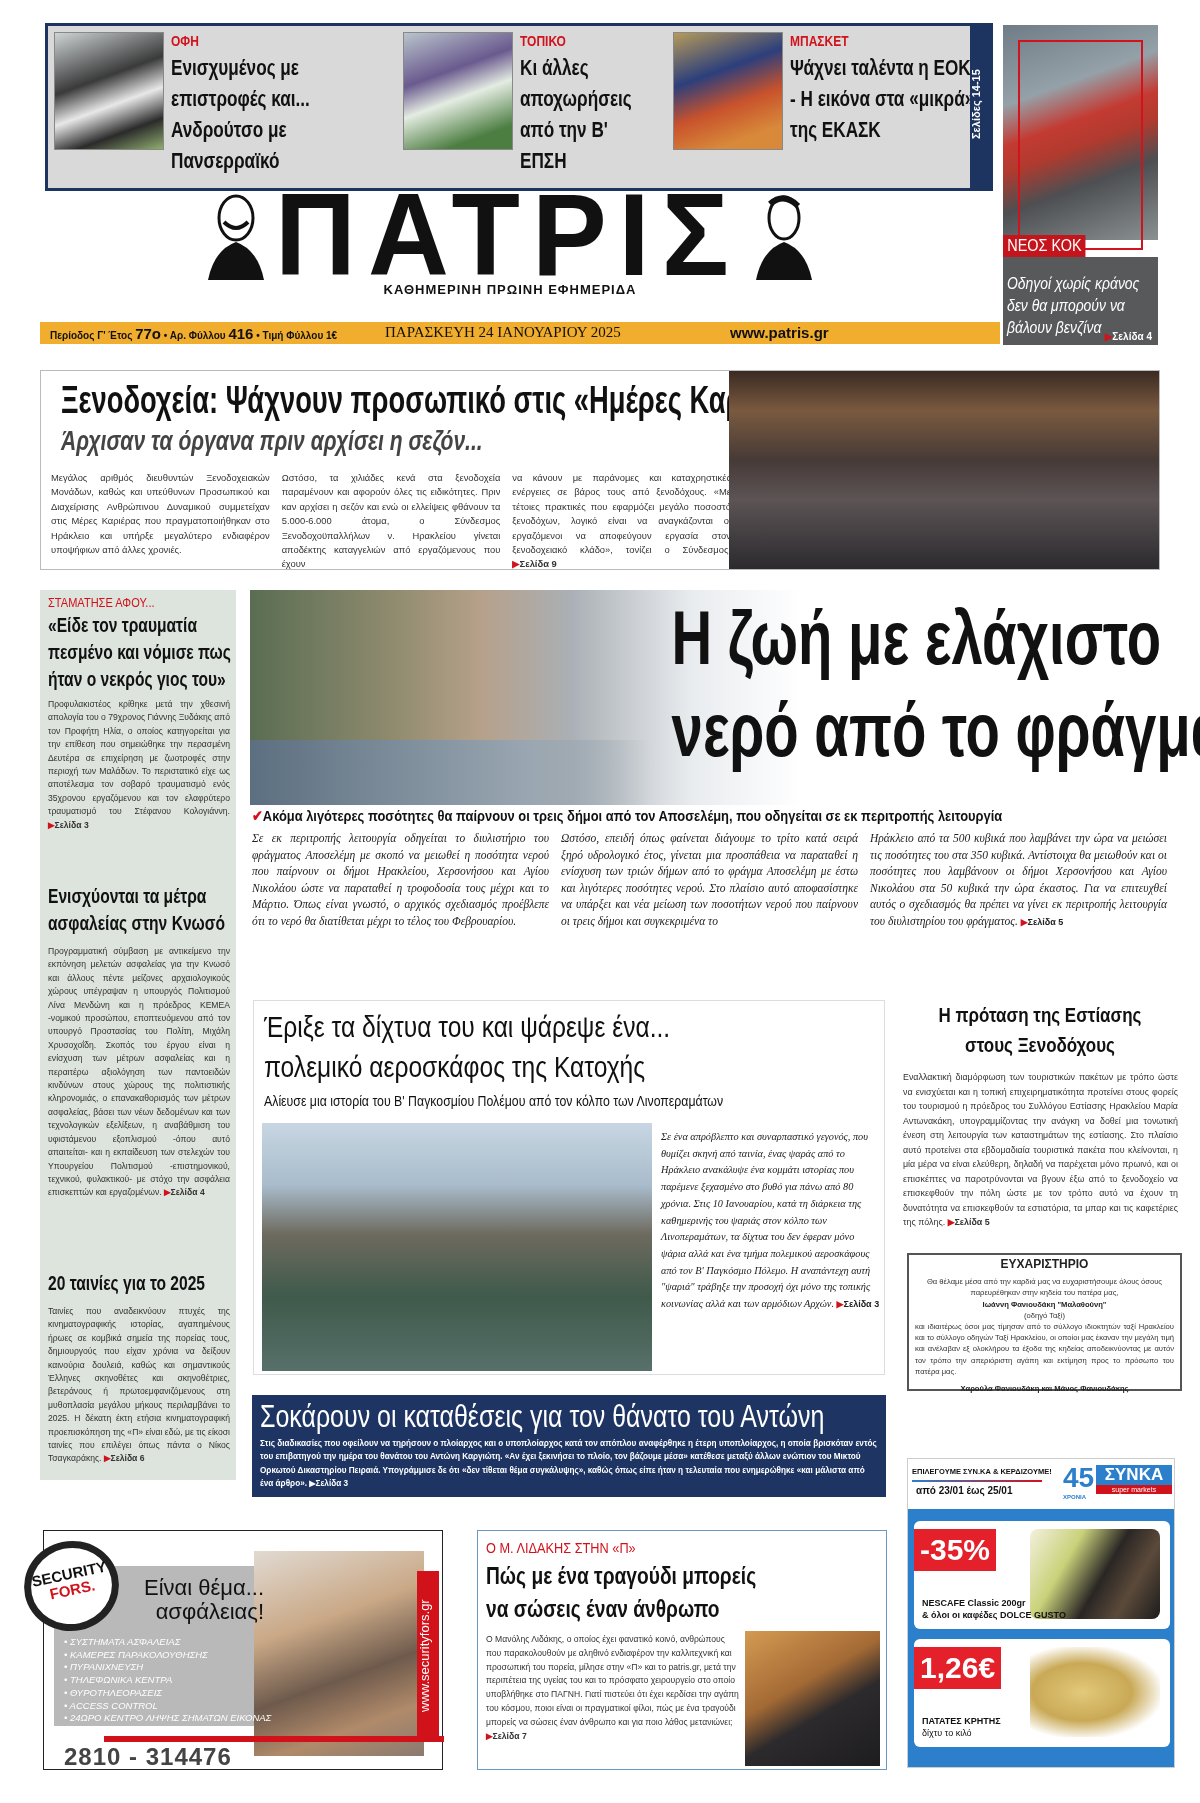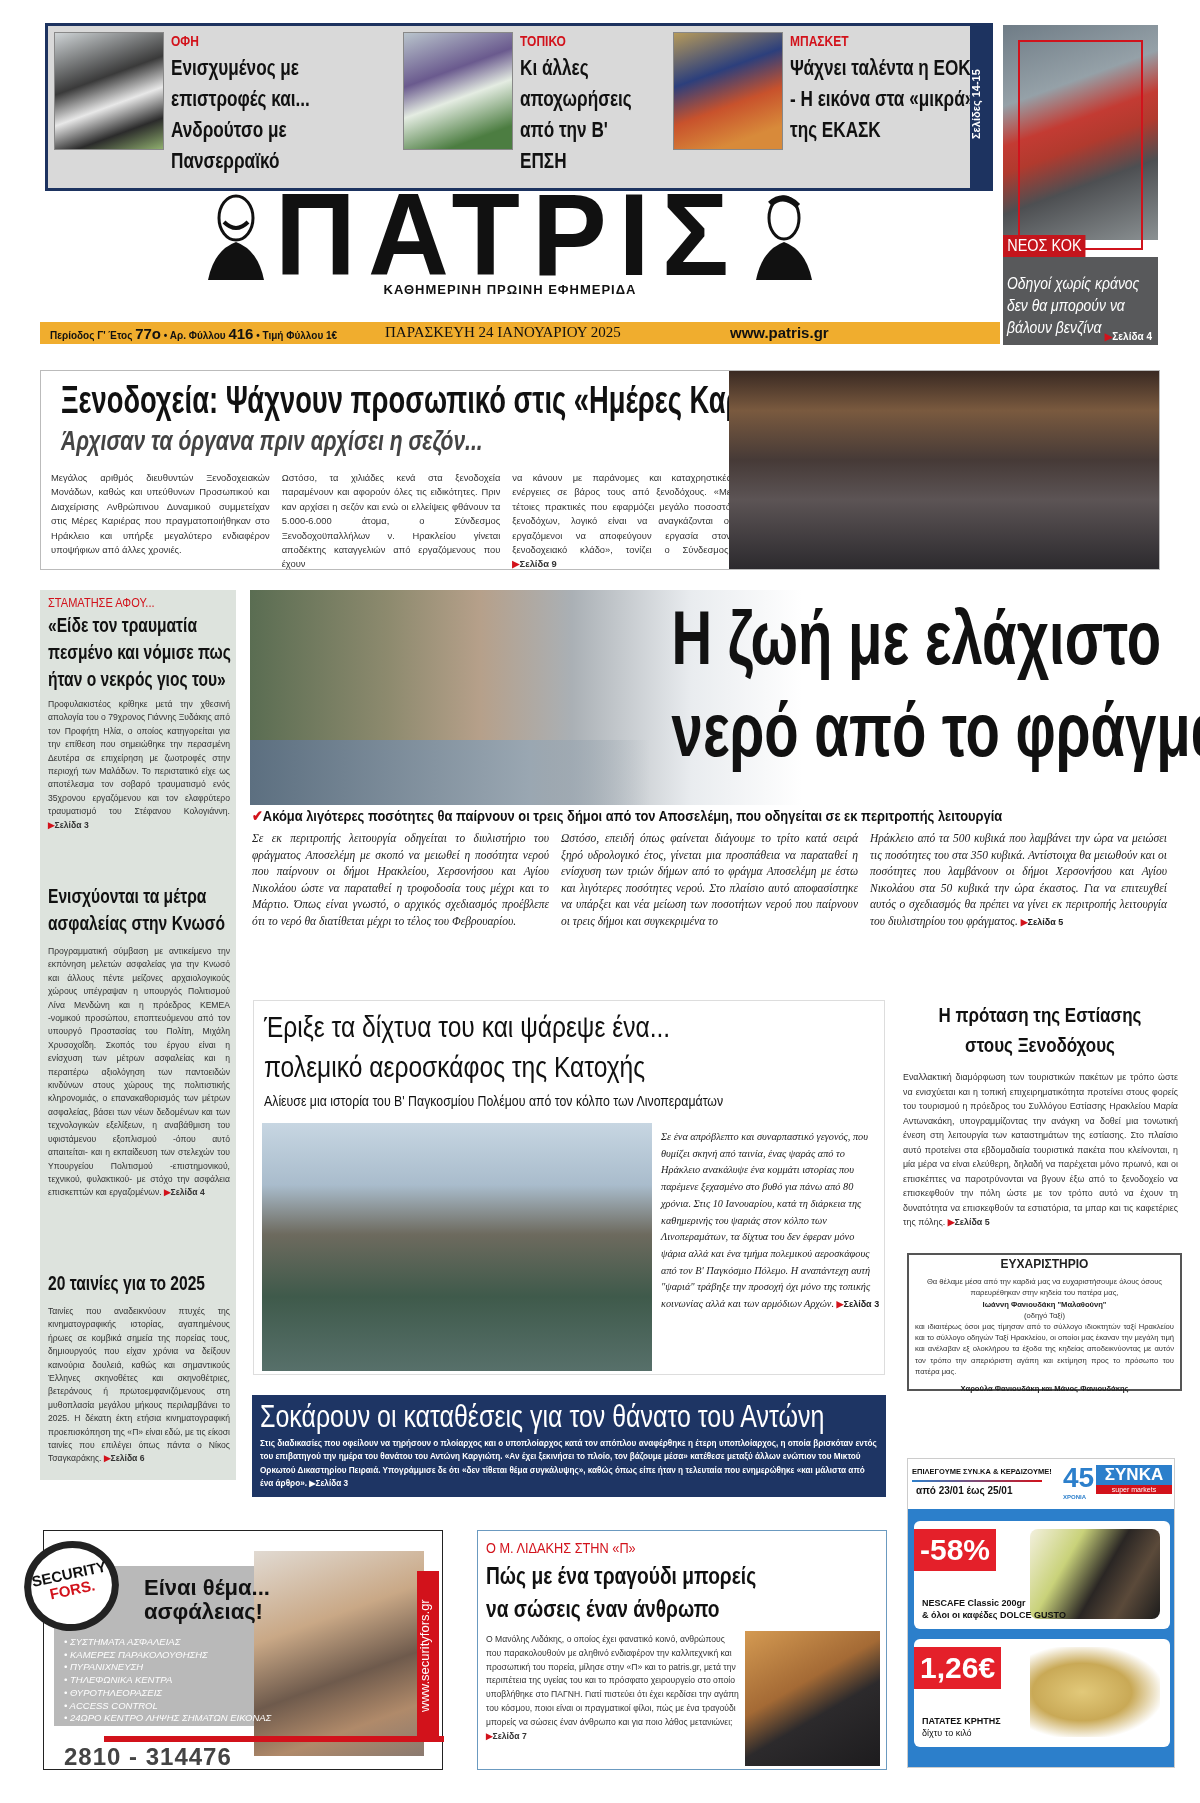--- a/index.html
+++ b/index.html
@@ -83,21 +83,21 @@
   .blue { left: 252px; top: 1395px; width: 634px; height: 102px; background: #1e3564; color: #fff; }
   .blue-h { position: absolute; left: 8px; top: 2px; font-size: 32px; line-height: 38px; transform: scaleX(.78); transform-origin: left; white-space: nowrap; }
   .blue-p { position: absolute; left: 8px; top: 42px; width: 620px; font-size: 8.2px; line-height: 13.4px; font-weight: bold; }
 
   
   .sec { left: 43px; top: 1530px; width: 400px; height: 240px; border: 1px solid #222; }
   .sec-logo { position: absolute; left: -20px; top: 10px; width: 95px; height: 90px; border: 7px solid #222; border-radius: 50%; background: #fff; font-size: 15px; font-weight: 900; text-align: center; padding-top: 18px; line-height: 16px; transform: rotate(-12deg); }
   .sec-logo .o { color: #d2121b; }
   .sec-gray { position: absolute; left: 10px; top: 35px; width: 280px; height: 160px; background: #b9b9b9; }
   .sec-photo { position: absolute; left: 210px; top: 20px; width: 170px; height: 205px; background: linear-gradient(160deg,#e1dad2,#c9a886 35%,#6e5a4c 60%,#b08a6a 80%,#8a7a70); }
-  .sec-h { position: absolute; left: 100px; top: 45px; font-size: 22px; font-weight: 700; line-height: 24px; }
+  .sec-h { position: absolute; left: 100px; top: 45px; font-size: 22px; font-weight: 400; line-height: 24px; text-align: right; }
   .sec-list { position: absolute; left: 20px; top: 105px; color: #fff; font-size: 9.5px; font-style: italic; line-height: 12.7px; }
   .sec-red { position: absolute; left: 60px; top: 205px; width: 340px; height: 6px; background: #d2121b; }
   .sec-phone { position: absolute; left: 20px; top: 212px; font-size: 24px; font-weight: bold; color: #444; letter-spacing: 1px; }
   .sec-url { position: absolute; right: 3px; top: 40px; width: 22px; height: 170px; background: #d2121b; color: #fff; font-size: 13px; writing-mode: vertical-rl; transform: rotate(180deg); text-align: center; }
 
   
   .lid { left: 477px; top: 1530px; width: 410px; height: 240px; border: 1px solid #6b9ac0; }
   .lid .kick { position: absolute; left: 8px; top: 8px; color: #d2121b; font-size: 15px; transform: scaleX(.85); transform-origin: left; white-space: nowrap; }
   .lid .h { position: absolute; left: 8px; top: 28px; font-size: 24px; line-height: 33px; font-weight: bold; transform: scaleX(.8); transform-origin: left; width: 360px; }
   .lid .img { position: absolute; right: 6px; top: 100px; width: 135px; height: 135px; background: linear-gradient(150deg,#d49a52 0%,#a46a35 40%,#2c2a2c 60%,#1d1c1e 100%); }
@@ -268,21 +268,21 @@
 <div class="abs syn">
   <div class="syn-top">
     <div class="s1">ΕΠΙΛΕΓΟΥΜΕ ΣΥΝ.ΚΑ &amp; ΚΕΡΔΙΖΟΥΜΕ!</div>
     <div class="line"></div>
     <div class="s2">από 23/01 έως 25/01</div>
     <div class="logo45"><span>45</span><small>ΧΡΟΝΙΑ</small></div>
     <div class="brand"><span>ΣΥΝΚΑ</span><small>super markets</small></div>
   </div>
   <div class="card" style="top:62px;">
     <div class="pic" style="background:linear-gradient(120deg,#f3f0de 0%,#c9d27a 30%,#2a2624 55%,#5b4a3a 75%,#1c1c1c 100%);"></div>
-    <div class="tag">-58%</div>
+    <div class="tag">-35%</div>
     <div class="prod">
         <div>NESCAFE Classic 200gr</div>
         <div>&amp; όλοι οι καφέδες DOLCE GUSTO</div>
       </div>
   </div>
   <div class="card" style="top:180px;">
     <div class="pic" style="background:radial-gradient(ellipse at 40% 50%,#e2c97a 0%,#c9a956 45%,#fff 75%);"></div>
     <div class="tag">1,26€</div>
     <div class="prod">
         <div>ΠΑΤΑΤΕΣ ΚΡΗΤΗΣ</div>

